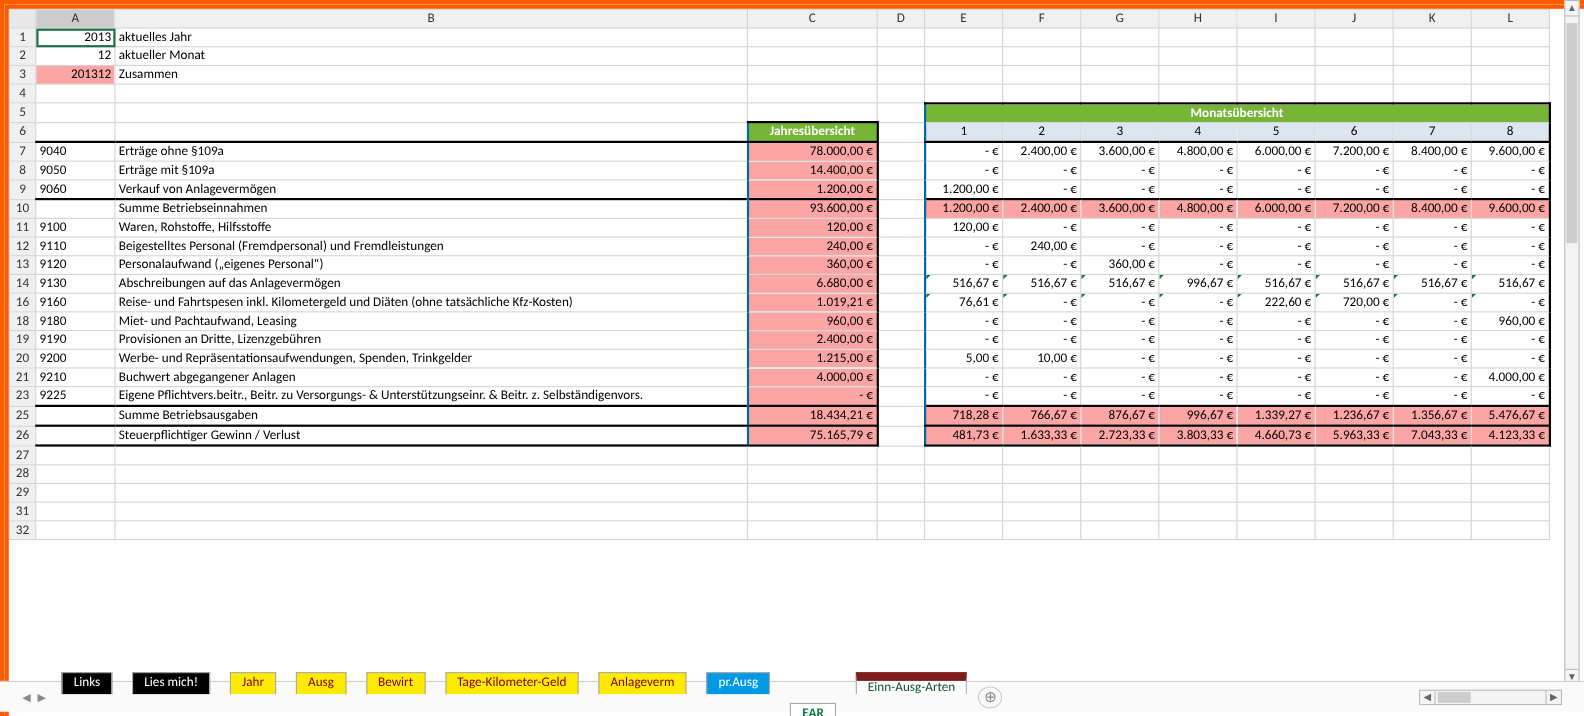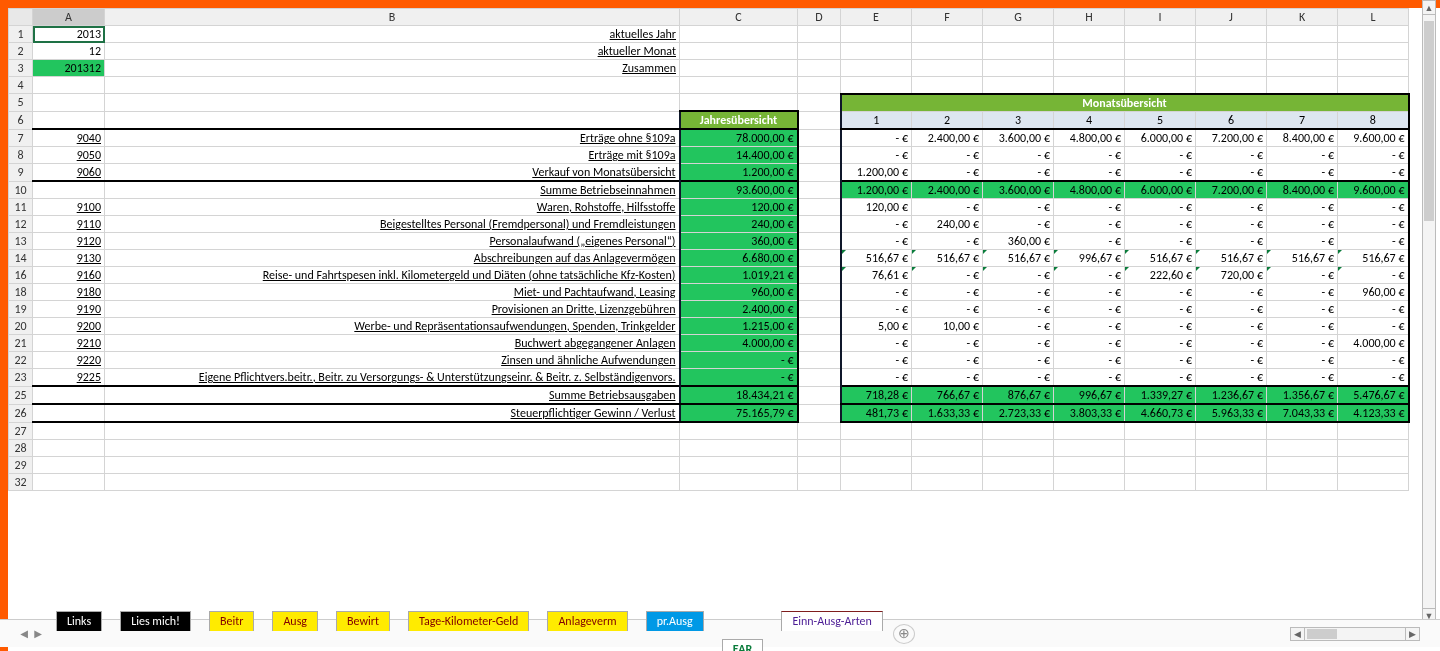--- a/index.html
+++ b/index.html
@@ -14,48 +14,48 @@
   td, th { border: 1px solid #d4d4d4; height: 16px; line-height: 16px; padding: 0 3px; overflow: hidden; white-space: nowrap; }
   th { background: #f0f0f0; font-weight: normal; text-align: center; color: #333; }
   .corner { background: #e8e8e8; width: 24px; }
   .rowhdr { background: #f0f0f0; text-align: center; color: #333; width: 24px; }
   .colA { width: 72px; }
   .colB { width: 575px; }
   .colC { width: 118px; }
   .colD { width: 43px; }
   .colE, .colF, .colG, .colH, .colI, .colJ, .colK, .colL { width: 71px; }
   .num { text-align: right; }
-  .txt { text-align: right; text-decoration: underline; }
-  .grey { background: #22c55e; }
+  .txt { text-align: left; }
+  .grey { background: #fca5a5; }
   .green { background: #76b536; color: #fff; font-weight: bold; text-align: center; }
   .hdrblue { background: #dde6f0; text-align: center; }
   .thick-t { border-top: 2px solid #000; }
   .thick-b { border-bottom: 2px solid #000; }
-  .thick-l { border-left: 2px solid #0f172a; }
+  .thick-l { border-left: 2px solid #0369a1; }
   .thick-r { border-right: 2px solid #000; }
   .sel { outline: 2px solid #1e7145; outline-offset: -2px; }
   .colA-h { background:#ccc; }
   .tri { position: relative; }
   .tri::before { content: ""; position: absolute; top: 0; left: 0;
       border-top: 4px solid #0a7c3b; border-right: 4px solid transparent; }
 
   
   .tabstrip { position: absolute; bottom: 4px; left: 0; right: 0; height: 28px;
      display: flex; align-items: center; padding-left: 18px; gap: 2px;
      background: #fafafa; border-top: 1px solid #ccc; }
   .navbtn { width: 12px; height: 16px; display:inline-flex; align-items:center;
      justify-content:center; color:#888; cursor:pointer; font-size:10px; }
   .tab { height: 20px; padding: 0 10px; font-size: 12px; display:flex;
      align-items:center; border:1px solid #aaa; border-bottom:none; cursor:pointer;
      position:relative; top:1px; }
   .tab.black { background:#000; color:#fff; }
   .tab.yellow { background:#ffeb00; color:#800000; }
   .tab.cyan { background:#0099e6; color:#fff; }
   .tab.white { background:#fff; color:#0a7c3b; font-weight:bold;margin-top:28px; }
-  .tab.purple { background:#fff; color:#4c1d95; border-top:1px solid #7f1d1d; }
+  .tab.purple { background:#fff; color:#14532d; border-top:8px solid #7f1d1d; }
   .newtab { width:22px; height:20px; border:1px solid #ccc; border-radius:50%;
      display:flex; align-items:center; justify-content:center; color:#888;
      margin-left:8px; font-size:14px; cursor:pointer; }
   .sep { flex:1; }
   .hscroll { width:130px; height:14px; border:1px solid #bbb; background:#f4f4f4;
      position:relative; margin-right:20px; }
   .hscroll .thumb { position:absolute; left:16px; top:1px; width:30px; height:10px;
      background:#cdcdcd; }
   .hscroll .arr { position:absolute; top:0; width:14px; height:12px;
      display:flex; align-items:center; justify-content:center; font-size:9px; color:#666; }
@@ -222,21 +222,21 @@
           <td class="num">-   €</td>
           <td class="num">-   €</td>
           <td class="num">-   €</td>
           <td class="num">-   €</td>
           <td class="num">-   €</td>
           <td class="num thick-r">-   €</td>
         </tr>
         <tr>
           <td class="rowhdr">9</td>
           <td class="txt">9060</td>
-          <td class="txt">Verkauf von Monatsübersicht</td>
+          <td class="txt">Verkauf von Anlagevermögen</td>
           <td class="num grey thick-l thick-r">1.200,00 €</td>
           <td></td>
           <td class="num thick-l">1.200,00 €</td>
           <td class="num">-   €</td>
           <td class="num">-   €</td>
           <td class="num">-   €</td>
           <td class="num">-   €</td>
           <td class="num">-   €</td>
           <td class="num">-   €</td>
           <td class="num thick-r">-   €</td>
@@ -385,35 +385,20 @@
           <td class="num thick-l">-   €</td>
           <td class="num">-   €</td>
           <td class="num">-   €</td>
           <td class="num">-   €</td>
           <td class="num">-   €</td>
           <td class="num">-   €</td>
           <td class="num">-   €</td>
           <td class="num thick-r">4.000,00 €</td>
         </tr>
         <tr>
-          <td class="rowhdr">22</td>
-          <td class="txt">9220</td>
-          <td class="txt">Zinsen und ähnliche Aufwendungen</td>
-          <td class="num grey thick-l thick-r">-   €</td>
-          <td></td>
-          <td class="num thick-l">-   €</td>
-          <td class="num">-   €</td>
-          <td class="num">-   €</td>
-          <td class="num">-   €</td>
-          <td class="num">-   €</td>
-          <td class="num">-   €</td>
-          <td class="num">-   €</td>
-          <td class="num thick-r">-   €</td>
-        </tr>
-        <tr>
           <td class="rowhdr">23</td>
           <td class="txt">9225</td>
           <td class="txt">Eigene Pflichtvers.beitr., Beitr. zu Versorgungs- &amp; Unterstützungseinr. &amp; Beitr. z. Selbständigenvors.</td>
           <td class="num grey thick-l thick-r">-   €</td>
           <td></td>
           <td class="num thick-l">-   €</td>
           <td class="num">-   €</td>
           <td class="num">-   €</td>
           <td class="num">-   €</td>
           <td class="num">-   €</td>
@@ -493,20 +478,35 @@
           <td></td>
           <td></td>
           <td></td>
           <td></td>
           <td></td>
           <td></td>
           <td></td>
           <td></td>
         </tr>
         <tr>
+          <td class="rowhdr">31</td>
+          <td></td>
+          <td></td>
+          <td></td>
+          <td></td>
+          <td></td>
+          <td></td>
+          <td></td>
+          <td></td>
+          <td></td>
+          <td></td>
+          <td></td>
+          <td></td>
+        </tr>
+        <tr>
           <td class="rowhdr">32</td>
           <td></td>
           <td></td>
           <td></td>
           <td></td>
           <td></td>
           <td></td>
           <td></td>
           <td></td>
           <td></td>
@@ -524,21 +524,21 @@
   <div class="arr d">▼</div>
 </div>
 
 <div class="tabstrip">
   <span class="navbtn">◀</span>
   <span class="navbtn">▶</span>
   <span style="width:8px"></span>
   <div id="tabs-host" style="display:flex;gap:18px">
       <div class="tab black">Links</div>
       <div class="tab black">Lies mich!</div>
-      <div class="tab yellow">Beitr</div>
+      <div class="tab yellow">Jahr</div>
       <div class="tab yellow">Ausg</div>
       <div class="tab yellow">Bewirt</div>
       <div class="tab yellow">Tage-Kilometer-Geld</div>
       <div class="tab yellow">Anlageverm</div>
       <div class="tab cyan">pr.Ausg</div>
       <div class="tab white">EAR</div>
       <div class="tab purple">Einn-Ausg-Arten</div>
     </div>
   <div class="newtab">⊕</div>
   <div class="sep"></div>

